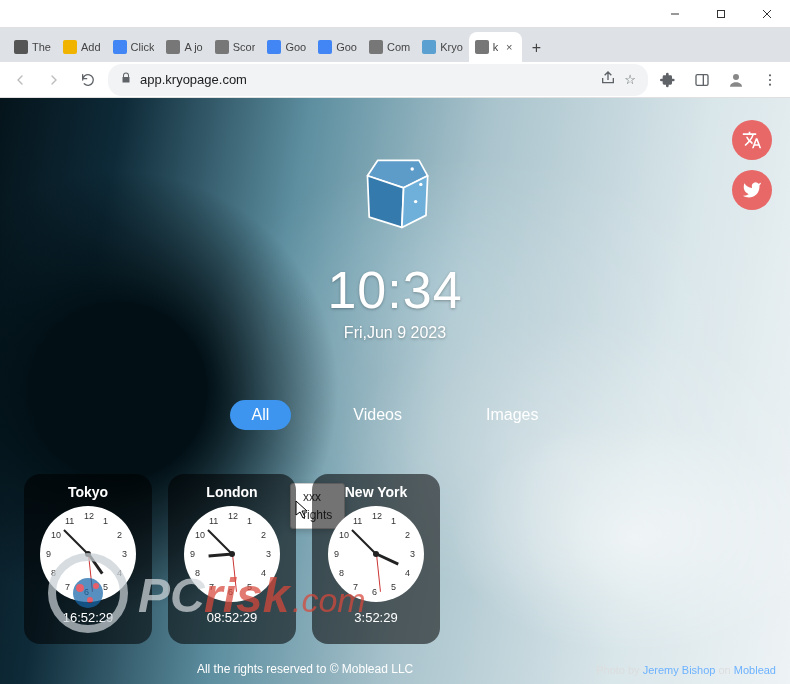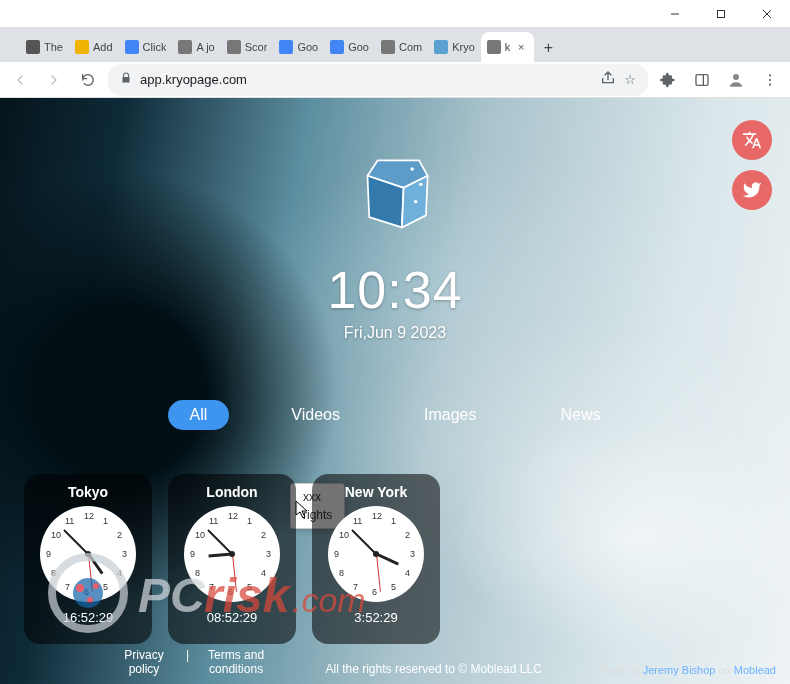--- a/index.html
+++ b/index.html
@@ -4,21 +4,21 @@
 <style>
 * { box-sizing: border-box; margin: 0; padding: 0; }
 body { font-family: "Segoe UI", Arial, sans-serif; width: 790px; height: 684px; overflow: hidden; position: relative; background: #fff; }
 
 
 .titlebar { height: 28px; background: #fff; display: flex; align-items: center; justify-content: flex-end; border-bottom: 1px solid #e0e0e0; }
 .winbtn { width: 46px; height: 28px; display: flex; align-items: center; justify-content: center; color: #333; }
 .winbtn svg { width: 10px; height: 10px; }
 
 
-.tabstrip { height: 34px; background: #dee1e6; display: flex; align-items: flex-end; padding-left: 20px; }
+.tabstrip { height: 34px; background: #dee1e6; display: flex; align-items: flex-end; padding-left: 8px; }
 .tab { height: 30px; min-width: 46px; max-width: 58px; background: #dee1e6; border-radius: 8px 8px 0 0; display: flex; align-items: center; padding: 0 6px; gap: 4px; font-size: 11px; color: #444; overflow: hidden; white-space: nowrap; position: relative; }
 .tab.active { background: #fff; }
 .tab .favicon { width: 14px; height: 14px; flex-shrink: 0; border-radius: 2px; }
 .tab .tlabel { overflow: hidden; text-overflow: ellipsis; }
 .tab .tclose { width: 14px; height: 14px; color: #555; display: flex; align-items: center; justify-content: center; font-size: 11px; flex-shrink: 0; }
 .newtab { width: 28px; height: 28px; display: flex; align-items: center; justify-content: center; color: #444; font-size: 16px; }
 
 
 .addrbar { height: 36px; background: #fff; display: flex; align-items: center; padding: 0 6px; gap: 6px; border-bottom: 1px solid #e0e0e0; }
 .navbtn { width: 28px; height: 28px; display: flex; align-items: center; justify-content: center; color: #5f6368; border-radius: 50%; }
@@ -230,21 +230,20 @@
           <circle cx="74" cy="60" r="2" fill="#fff"></circle>
       </svg>
     </div>
     <div class="bigtime">10:34</div>
     <div class="datestr">Fri,Jun 9 2023</div>
 
     <div class="searchtabs">
       <div class="stab active">All</div>
       <div class="stab">Videos</div>
       <div class="stab">Images</div>
-      <div class="stab">News</div>
     </div>
 
   </div>
 
   <div class="suggest">
     <div>xxx</div>
     <div>rights</div>
   </div>
   <div class="cursor">
     <svg width="16" height="20" viewBox="0 0 16 20">
@@ -328,23 +327,18 @@
       <circle cx="34" cy="40" r="4" fill="#d23"></circle>
         <circle cx="50" cy="38" r="3" fill="#d23"></circle>
         <circle cx="44" cy="52" r="3" fill="#d23"></circle>
       <text x="92" y="64" font-family="Arial" font-size="48" font-style="italic" font-weight="bold" fill="#d0d6da">PC</text>
       <text x="158" y="64" font-family="Arial" font-size="48" font-style="italic" font-weight="bold" fill="#d8483b">risk</text>
       <text x="246" y="64" font-family="Arial" font-size="34" font-style="italic" fill="#d8483b">.com</text>
     </svg>
   </div>
 
   <div class="footer">
-    <div class="left-f">
-      <span style="width:60px;">Privacy policy</span>
-      <span class="sep">|</span>
-      <span style="width:70px;">Terms and conditions</span>
-    </div>
     <div class="mid">All the rights reserved to © Moblead LLC</div>
     <div class="attr">
       <span>Photo by </span><a href="#">Jeremy Bishop</a><span> on </span><a href="#">Moblead</a>
     </div>
   </div>
 </div>
 
 </body></html>

